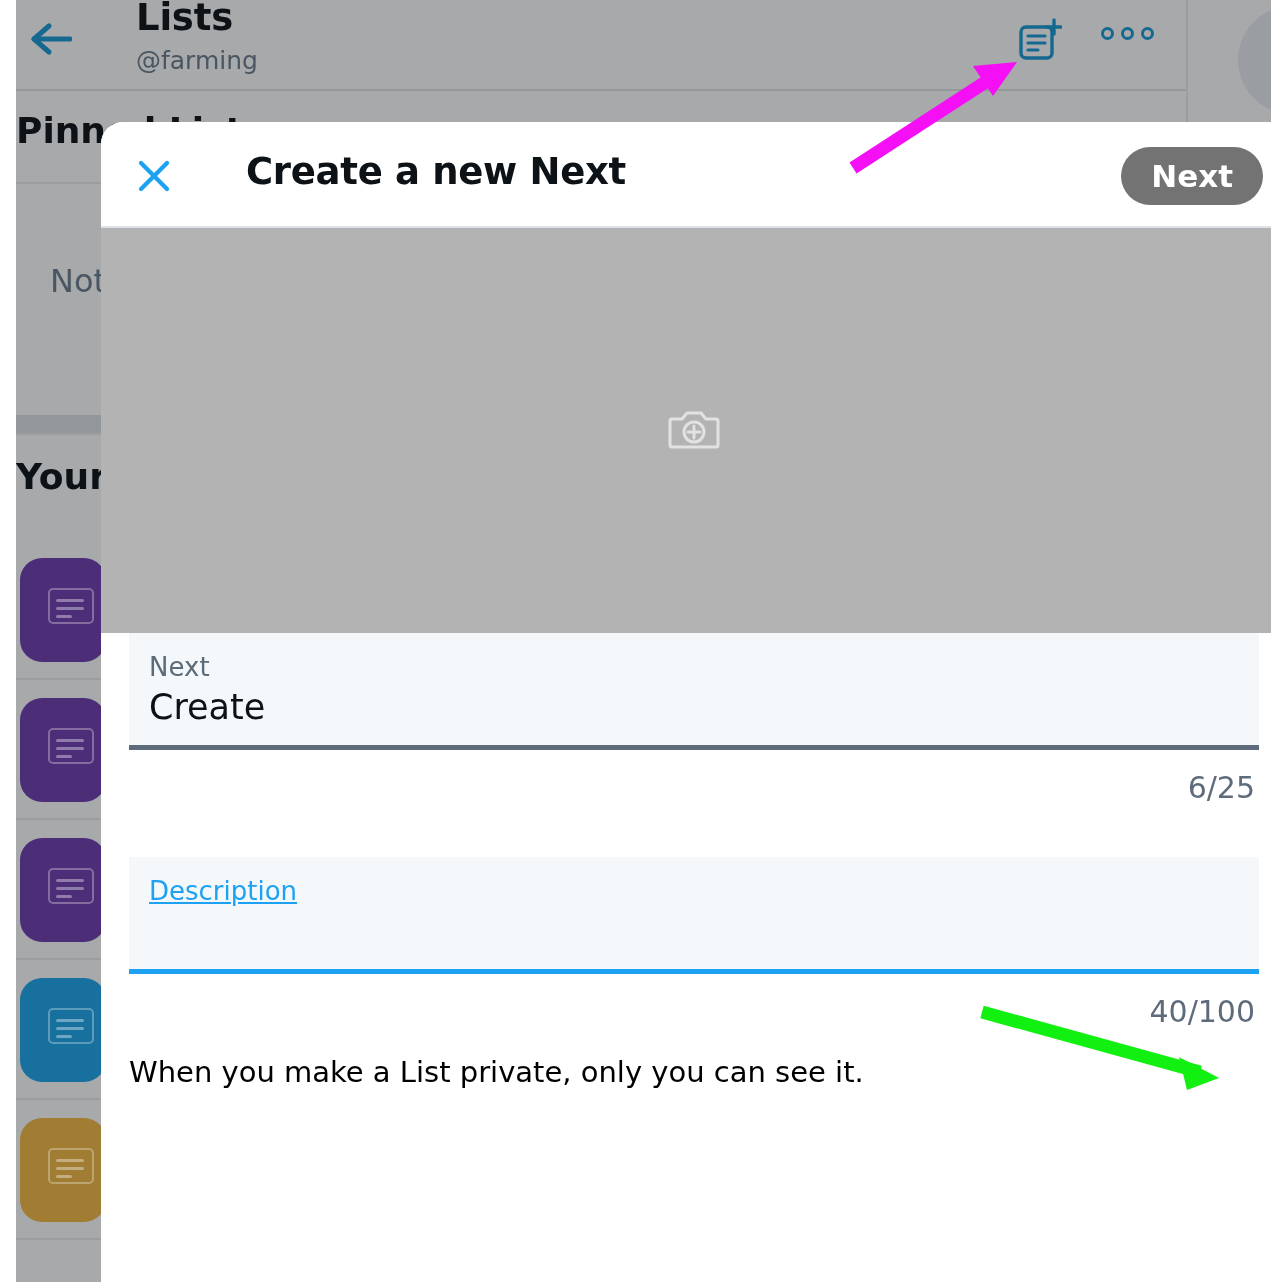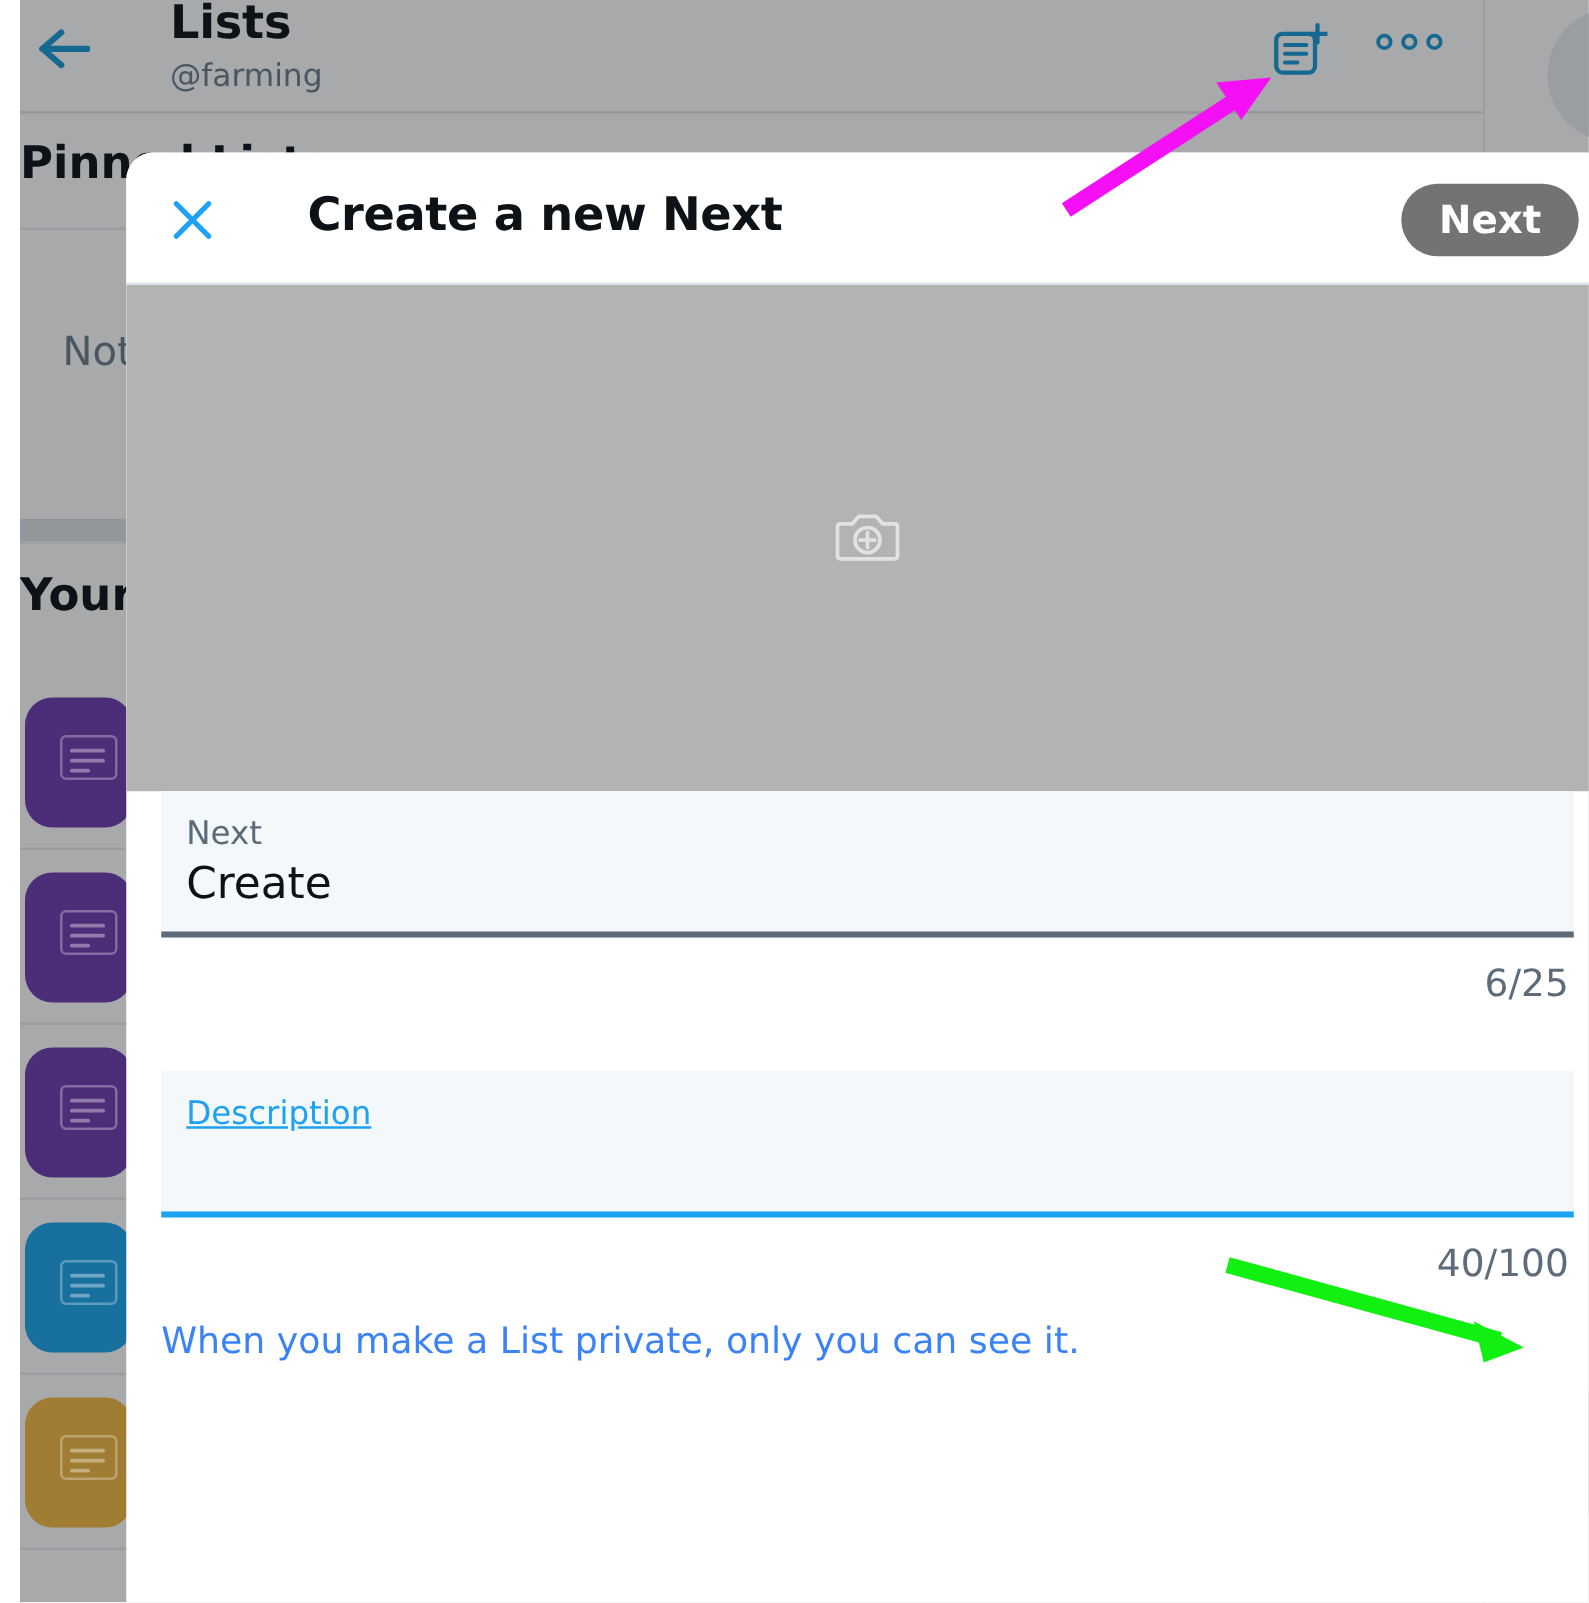--- a/index.html
+++ b/index.html
@@ -185,21 +185,21 @@
   }
   .private-title { font-size: 31px; color: #0d1216; }
   .checkbox {
     width: 42px; height: 42px; border-radius: 8px;
     background: #1da1f2;
     display: flex; align-items: center; justify-content: center;
     cursor: pointer; border: none; padding: 0; margin-right: 11px;
   }
   .private-desc {
     margin-top: 26px;
-    font-size: 29px; color: #3b82f6;
+    font-size: 29px; color: #000000;
   }
 
   
   .annots { position: absolute; inset: 0; pointer-events: none; }
 </style>
 </head>
 <body>
 
 <div id="stage">
 

